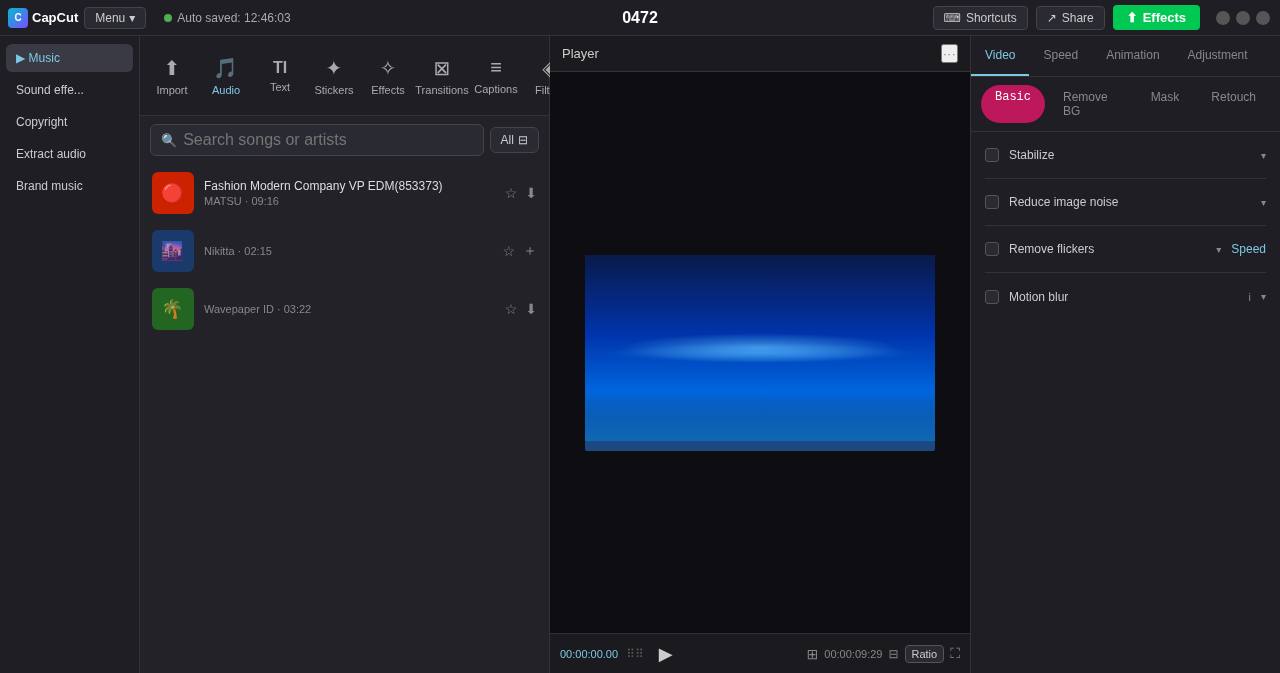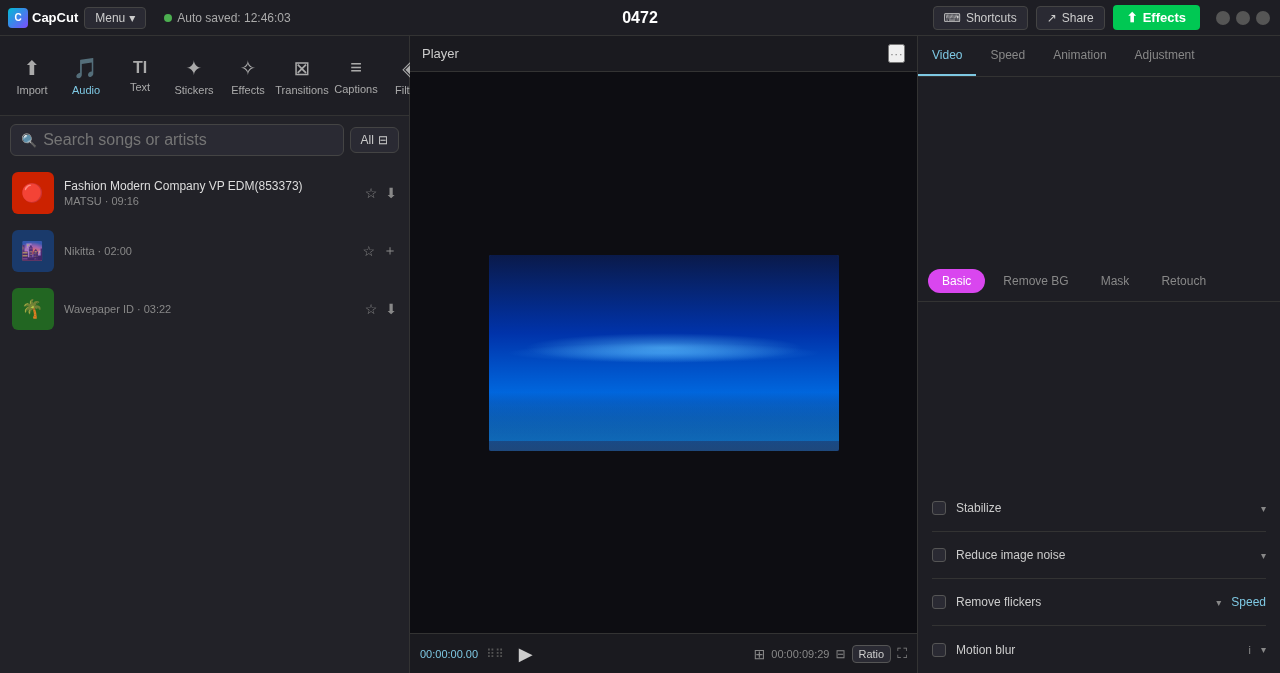--- a/index.html
+++ b/index.html
@@ -68,27 +68,27 @@
     .video-particles { position: absolute; bottom: 0; left: 0; right: 0; height: 60px; background: linear-gradient(0deg, rgba(100,200,255,0.3) 0%, transparent 100%); }
     .video-glow { position: absolute; top: 40%; left: 10%; right: 10%; height: 30px; background: radial-gradient(ellipse, rgba(100,200,255,0.6) 0%, transparent 70%); }
     .player-controls { height: 40px; display: flex; align-items: center; padding: 0 10px; gap: 8px; border-top: 1px solid #333; }
     .time-current { color: #7ec8e3; font-size: 11px; }
     .time-total { color: #888; font-size: 11px; }
     .play-btn { width: 28px; height: 28px; background: transparent; border: none; color: #ccc; cursor: pointer; font-size: 18px; }
     .ratio-btn { background: #2a2a33; border: 1px solid #555; border-radius: 4px; padding: 2px 6px; color: #ccc; font-size: 11px; cursor: pointer; }
     .grid-btn { background: transparent; border: none; color: #888; cursor: pointer; font-size: 14px; }
 
     
-    .right-panel { width: 363px; background: #1e1e24; border-left: 1px solid #333; display: flex; flex-direction: column; justify-content: space-between; }
+    .right-panel { width: 310px; background: #1e1e24; border-left: 1px solid #333; display: flex; flex-direction: column; }
     .right-tabs { display: flex; border-bottom: 1px solid #333; }
     .right-tab { padding: 12px 14px; cursor: pointer; color: #888; font-size: 12px; border-bottom: 2px solid transparent; }
     .right-tab.active { color: #7ec8e3; border-bottom-color: #7ec8e3; }
     .sub-tabs { display: flex; padding: 8px 10px; gap: 4px; border-bottom: 1px solid #333; }
     .sub-tab { padding: 5px 14px; border-radius: 20px; cursor: pointer; font-size: 12px; color: #888; background: transparent; }
-    .sub-tab.active { background: #d946ef; color: #fff; }
+    .sub-tab.active { background: #be185d; color: #fff; font-family: Liberation Mono, monospace; }
     .properties { padding: 16px 14px; display: flex; flex-direction: column; gap: 16px; }
     .prop-row { display: flex; align-items: center; gap: 10px; }
     .prop-checkbox { width: 14px; height: 14px; border-radius: 3px; border: 1px solid #555; background: #2a2a33; flex-shrink: 0; cursor: pointer; }
     .prop-label { color: #ccc; font-size: 12px; flex: 1; cursor: pointer; }
     .prop-arrow { color: #888; font-size: 10px; cursor: pointer; }
     .prop-show { color: #7ec8e3; font-size: 12px; cursor: pointer; margin-left: auto; }
     .divider { height: 1px; background: #333; }
 
     
     ::-webkit-scrollbar { width: 4px; height: 4px; }
@@ -130,20 +130,27 @@
     <div class="win-controls">
       <button class="win-btn win-min"></button>
       <button class="win-btn win-max"></button>
       <button class="win-btn win-close"></button>
     </div>
   </div>
 </div>
 
 <div class="main">
 
+  <div class="left-panel">
+    <button class="left-panel-btn active highlighted">▶ Music</button>
+    <button class="left-panel-btn">Sound effe...</button>
+    <button class="left-panel-btn">Copyright</button>
+    <button class="left-panel-btn">Extract audio</button>
+    <button class="left-panel-btn">Brand music</button>
+  </div>
 
   <div class="mid-panel">
 
     <div class="toolbar">
       <div class="tool-item">
         <span class="tool-icon">⬆</span>
         <span>Import</span>
       </div>
       <div class="tool-item active" style="color:#7ec8e3;">
         <span class="tool-icon">🎵</span>
@@ -204,21 +211,21 @@
         <button class="music-action-btn">☆</button>
         <button class="music-action-btn">⬇</button>
       </div>
     </div>
 
     <div class="music-item">
       <div class="music-thumb" style="background:#1a3a6b;">
         <span>🌆</span>
       </div>
       <div class="music-info">
-        <div class="music-meta">Nikitta · 02:00</div>
+        <div class="music-meta">Nikitta · 02:15</div>
       </div>
       <div class="music-actions">
         <button class="music-action-btn">☆</button>
         <button class="music-action-btn">＋</button>
       </div>
     </div>
 
     <div class="music-item">
       <div class="music-thumb" style="background:#226622;">
         <span>🌴</span>

